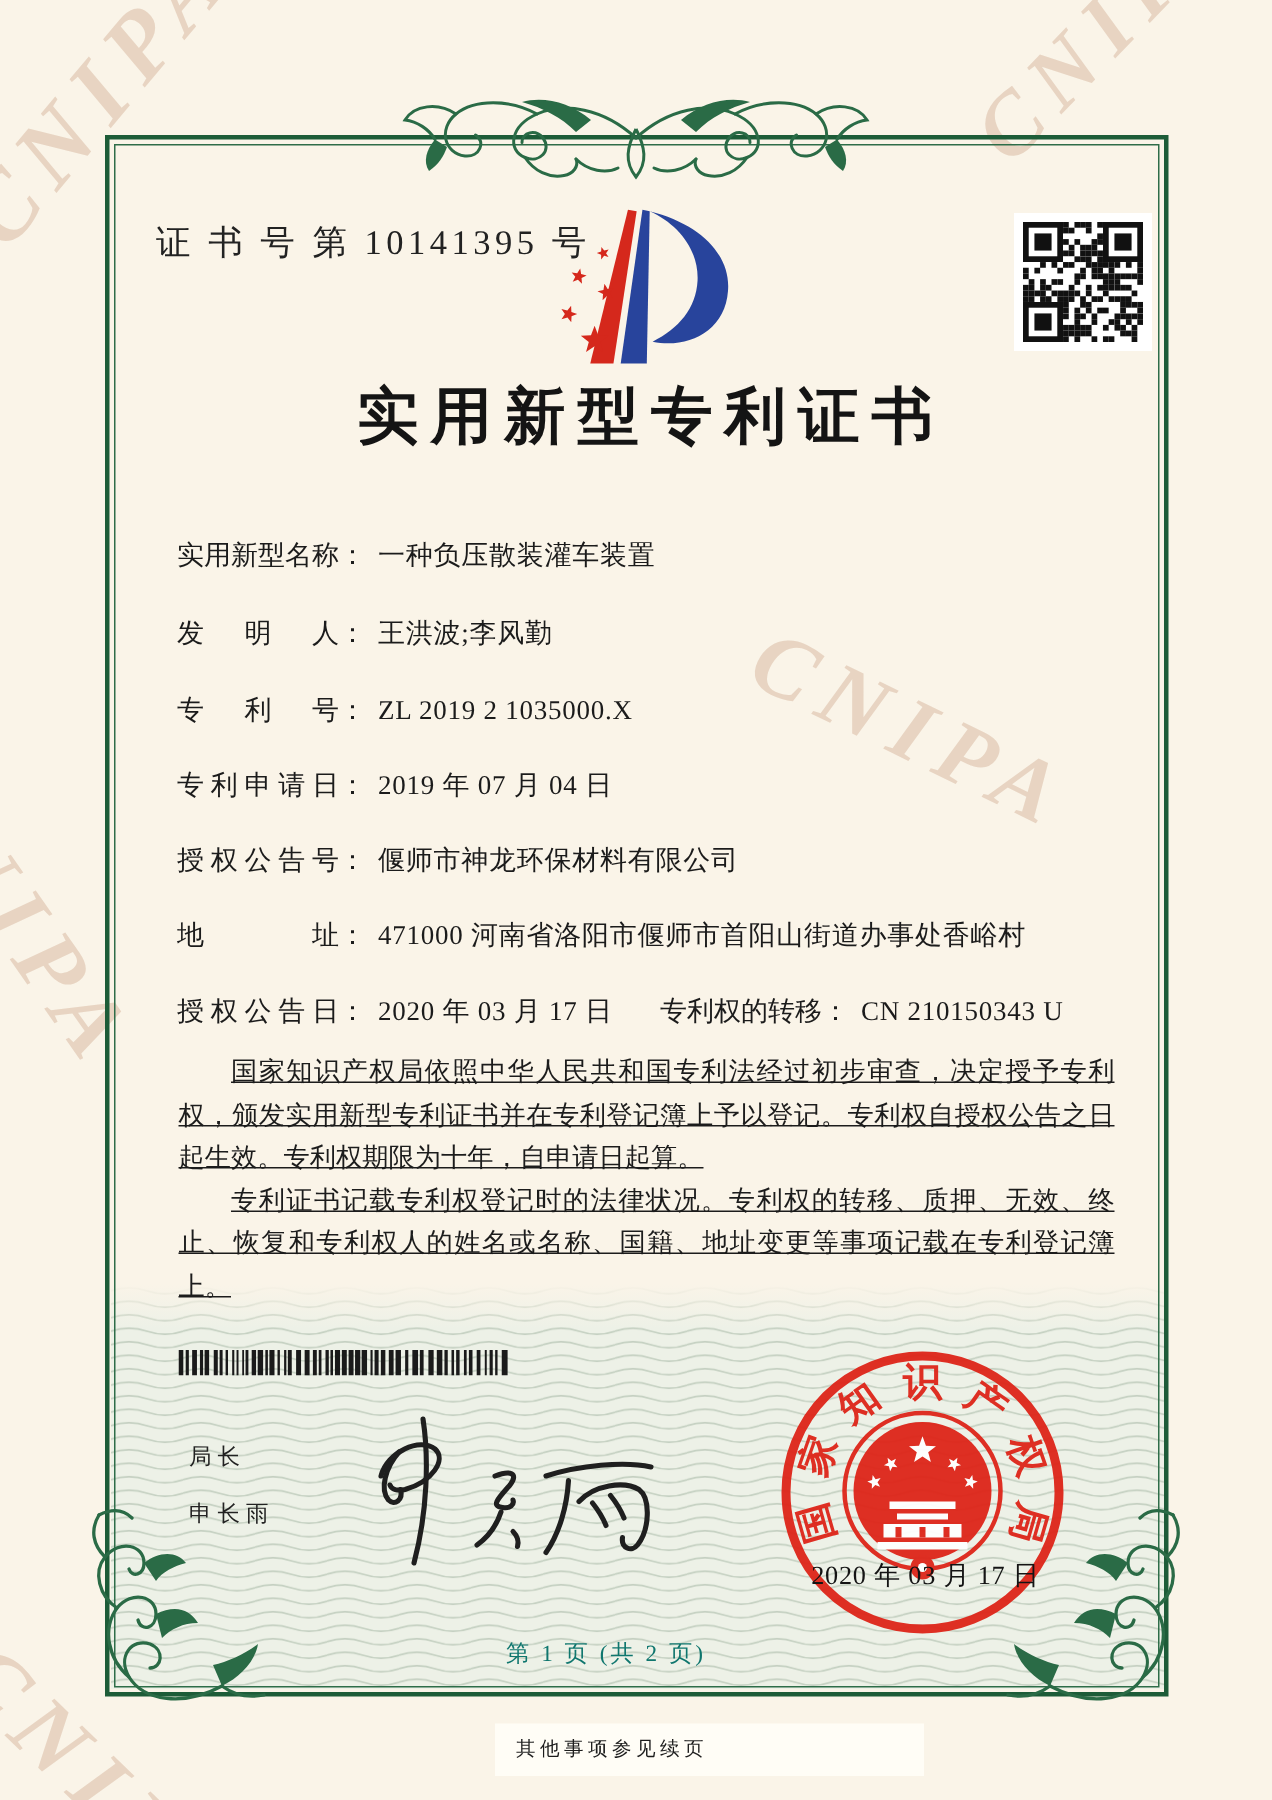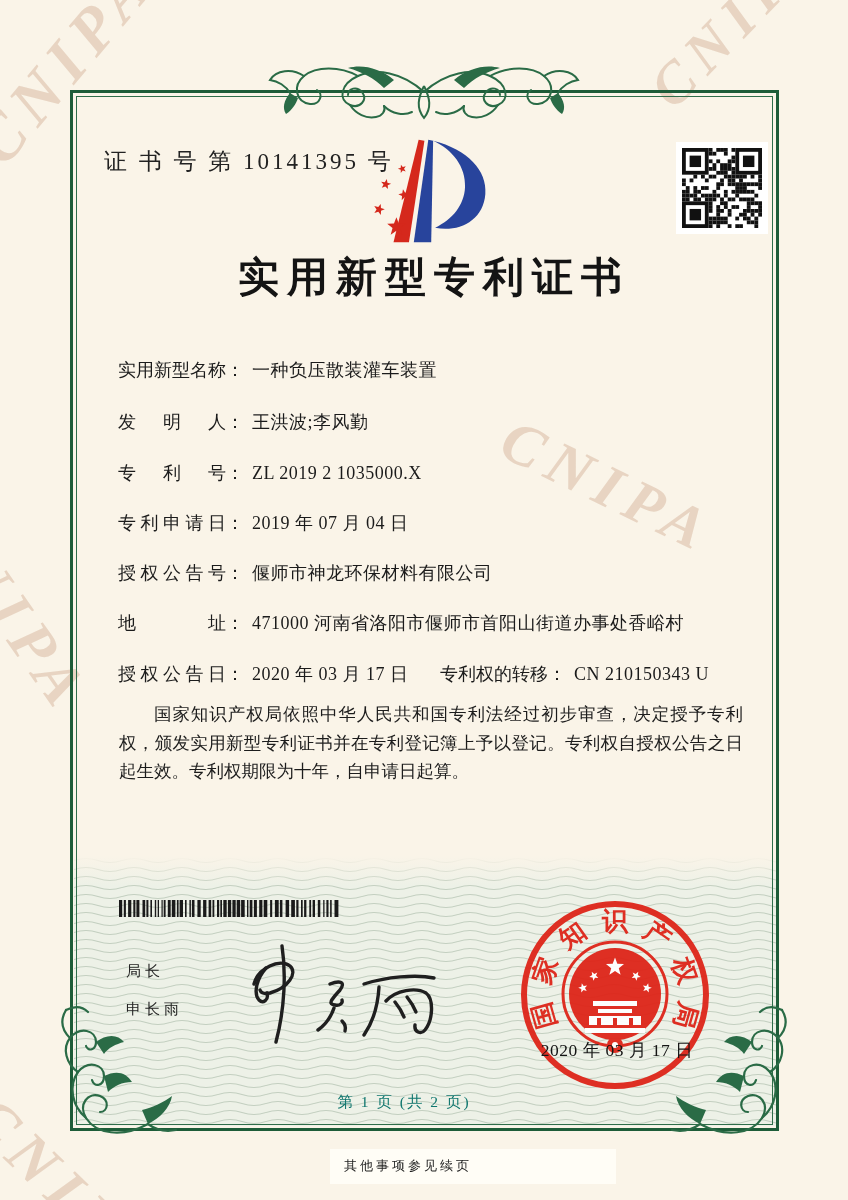--- a/index.html
+++ b/index.html
@@ -33,21 +33,21 @@
     font-size:41px;font-weight:bold;letter-spacing:8px;color:#141414;padding-left:10px;}
   
   .frow{position:absolute;left:118px;z-index:3;font-size:18px;width:640px;}
   .flabel{display:inline-block;width:108px;text-align:justify;text-align-last:justify;vertical-align:bottom;}
   .fcolon{margin-right:8px;}
   .fvalue{letter-spacing:.5px;}
   .fcol2{position:absolute;left:322px;top:0;}
   
   .bodytext{position:absolute;left:119px;top:700px;width:624px;z-index:3;
     font-size:17.5px;line-height:28.5px;color:#1c1c1c;}
-  .bodytext p{margin:0;text-indent:2em;text-align:justify;}
+  .bodytext p{margin:0;text-indent:2em;text-align:justify;text-decoration:underline;}
   
   .barcode{position:absolute;left:119px;top:900px;z-index:3;}
   .signer{position:absolute;left:126px;z-index:4;
     font-family:"Liberation Sans","DejaVu Sans",sans-serif;
     font-size:15px;letter-spacing:4px;color:#222;}
   .autograph{position:absolute;left:230px;top:938px;z-index:4;}
   .seal{position:absolute;left:517px;top:897px;z-index:5;opacity:.94;}
   #seal-ring text{font-size:26px;font-weight:bold;fill:#de2317;
     font-family:"Liberation Serif","DejaVu Serif",serif;}
   .sealdate{position:absolute;left:523px;top:1038px;width:188px;z-index:6;text-align:center;
@@ -322,20 +322,21 @@
 </div>
 <div class="frow" style="top:662px">
   <span class="flabel">授权公告日</span><span class="fcolon">：</span><span class="fvalue">2020 年 03 月 17 日</span>
   <span class="fcol2">
     <span>专利权的转移</span><span class="fcolon">：</span><span class="fvalue">CN 210150343 U</span>
   </span>
 </div>
 
 <div class="bodytext">
   <p>国家知识产权局依照中华人民共和国专利法经过初步审查，决定授予专利权，颁发实用新型专利证书并在专利登记簿上予以登记。专利权自授权公告之日起生效。专利权期限为十年，自申请日起算。</p>
+  <p>专利证书记载专利权登记时的法律状况。专利权的转移、质押、无效、终止、恢复和专利权人的姓名或名称、国籍、地址变更等事项记载在专利登记簿上。</p>
 </div>
 
 <svg class="barcode" width="222" height="17" viewBox="0 0 222 17">
   <g id="barcode-g">
       <rect x="0.0" y="0" width="3.2" height="17" fill="#1a1a1a"></rect>
       <rect x="4.8" y="0" width="2.1" height="17" fill="#1a1a1a"></rect>
       <rect x="9.1" y="0" width="3.2" height="17" fill="#1a1a1a"></rect>
       <rect x="14.3" y="0" width="2.1" height="17" fill="#1a1a1a"></rect>
       <rect x="17.4" y="0" width="3.0" height="17" fill="#1a1a1a"></rect>
       <rect x="23.5" y="0" width="2.7" height="17" fill="#1a1a1a"></rect>

